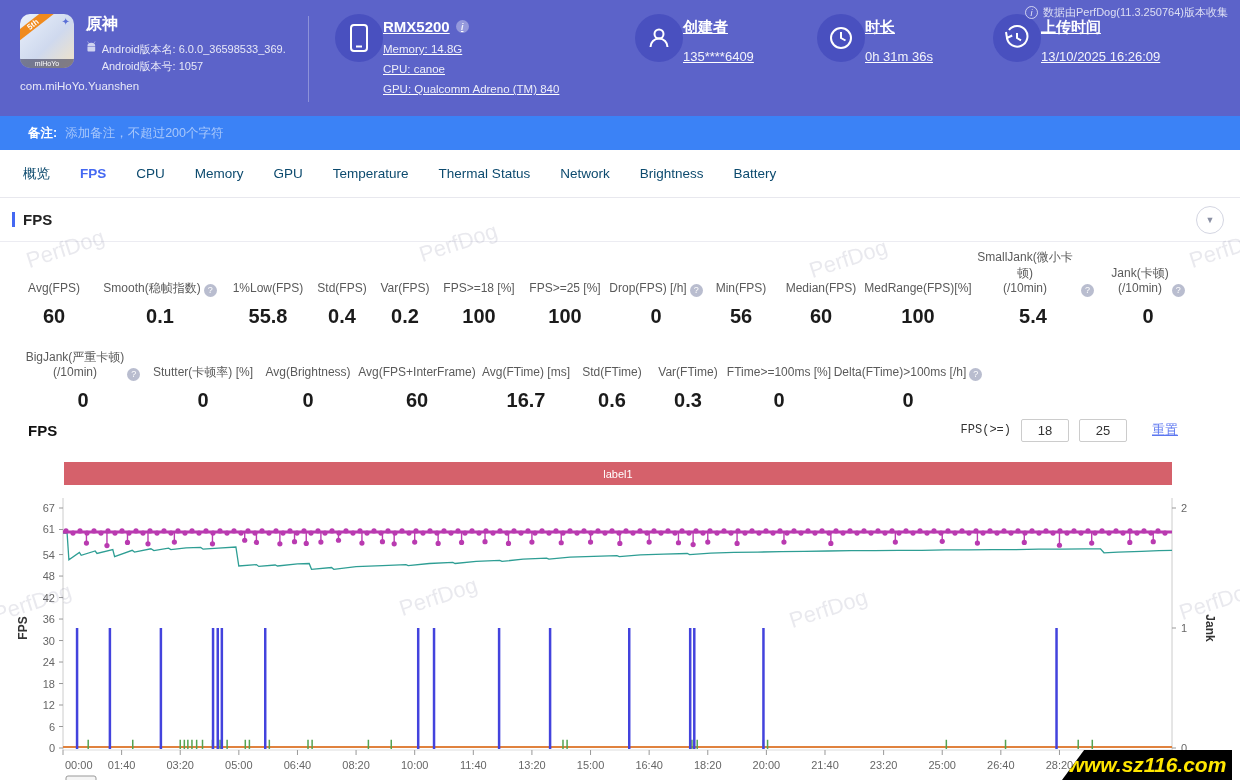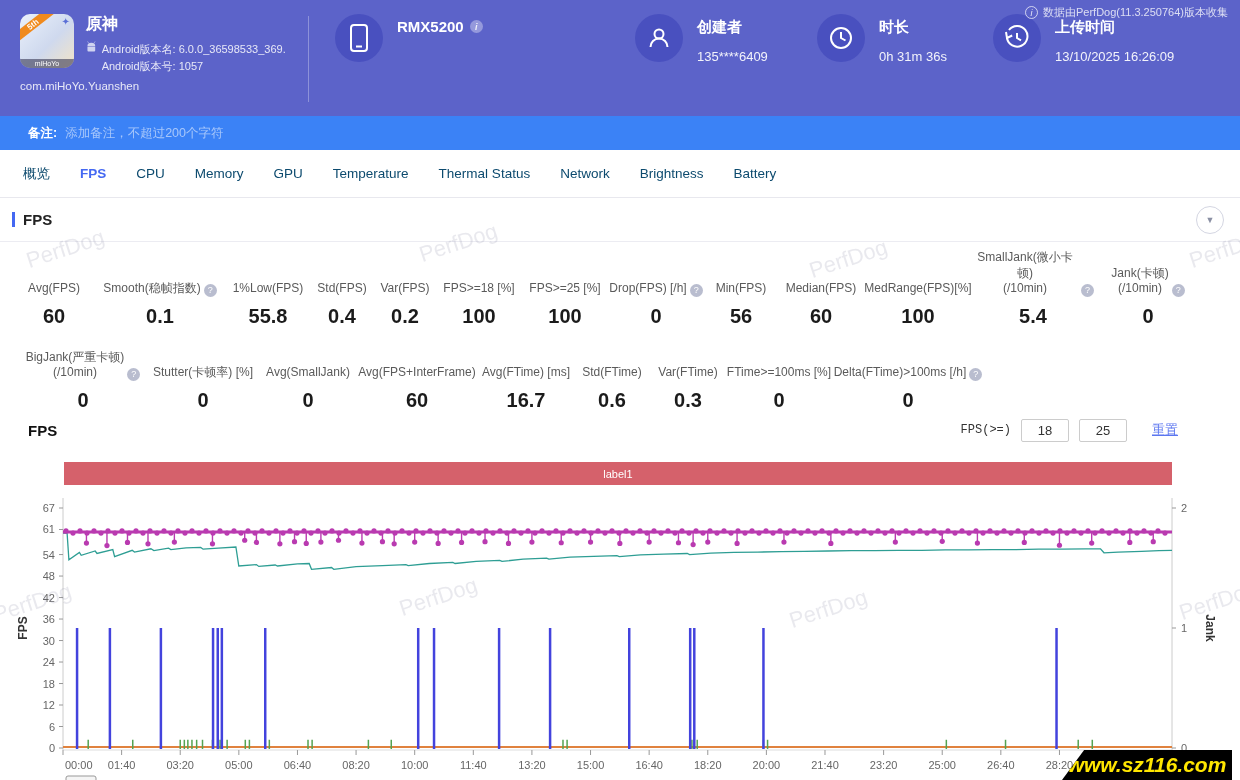--- a/index.html
+++ b/index.html
@@ -23,21 +23,21 @@
   .app-icon .brand { position:absolute; bottom:0; left:0; right:0; background:rgba(40,40,70,.55);
     color:#fff; font-size:7px; text-align:center; padding:1px 0; }
   .app-col { margin-left:12px; width:200px; }
   .app-title { font-size:16px; font-weight:bold; margin-bottom:6px; }
   .android-row { display:flex; gap:5px; align-items:flex-start; }
   .android-lines { font-size:11px; color:rgba(255,255,255,.85); line-height:1.55;
     white-space:nowrap; overflow:hidden; }
   .pkg { font-size:11.5px; color:rgba(255,255,255,.85); margin-top:5px; margin-left:-66px; }
   .vdivider { width:1px; background:rgba(255,255,255,.3); align-self:stretch;
     margin:2px 26px 14px 22px; }
-  .hblock { display:flex; gap:14px; align-items:flex-start; }
+  .hblock { display:flex; align-items:flex-start;text-decoration:underline; }
   .hcircle { width:48px; height:48px; border-radius:50%; background:#4950bf; flex:0 0 auto;
     display:flex; align-items:center; justify-content:center; }
   .hcol .htitle { font-size:15px; font-weight:bold; margin:4px 0 12px; display:flex; gap:6px; align-items:center;}
   .hcol .hline { font-size:11.5px; color:rgba(255,255,255,.88); line-height:1.75; }
   .hcol .hval  { font-size:13px; color:rgba(255,255,255,.92); }
   .blk-device { width:300px; }
   .blk-creator{ width:182px; }
   .blk-duration{ width:176px; }
   .blk-upload { width:235px; }
 
@@ -137,20 +137,25 @@
         <svg width="20" height="28" viewBox="0 0 20 28">
             <rect x="2" y="1" width="16" height="26" rx="3" fill="none" stroke="#fff" stroke-width="2"></rect>
             <line x1="7" y1="22.5" x2="13" y2="22.5" stroke="#fff" stroke-width="2"></line>
           </svg>
       </div>
       <div class="hcol">
         <div class="htitle">
           <span>RMX5200</span>
           <span class="circle-i" style="background:rgba(255,255,255,.35);border:none;">i</span>
         </div>
+        <div class="hline" style="margin-top:-8px;">
+          <div>Memory: 14.8G</div>
+          <div>CPU: canoe</div>
+          <div>GPU: Qualcomm Adreno (TM) 840</div>
+        </div>
       </div>
     </div>
 
     <div class="hblock blk-creator">
       <div class="hcircle">
         <svg width="26" height="26" viewBox="0 0 26 26">
             <circle cx="13" cy="9" r="4.5" fill="none" stroke="#fff" stroke-width="2"></circle>
             <path d="M4.5 22 a8.5 8.5 0 0 1 17 0" fill="none" stroke="#fff" stroke-width="2"></path>
           </svg>
       </div>
@@ -274,21 +279,21 @@
       <div class="stat" style="width: 126px;">
         <div class="stat-label"><span>BigJank(严重卡顿)
 (/10min)</span><span class="help">?</span></div>
         <div class="stat-value">0</div>
       </div>
       <div class="stat" style="width: 114px;">
         <div class="stat-label"><span>Stutter(卡顿率) [%]</span></div>
         <div class="stat-value">0</div>
       </div>
       <div class="stat" style="width: 96px;">
-        <div class="stat-label"><span>Avg(SmallJank)</span></div>
+        <div class="stat-label"><span>Avg(Brightness)</span></div>
         <div class="stat-value">0</div>
       </div>
       <div class="stat" style="width: 122px;">
         <div class="stat-label"><span>Avg(FPS+InterFrame)</span></div>
         <div class="stat-value">60</div>
       </div>
       <div class="stat" style="width: 96px;">
         <div class="stat-label"><span>Avg(FTime) [ms]</span></div>
         <div class="stat-value">16.7</div>
       </div>

